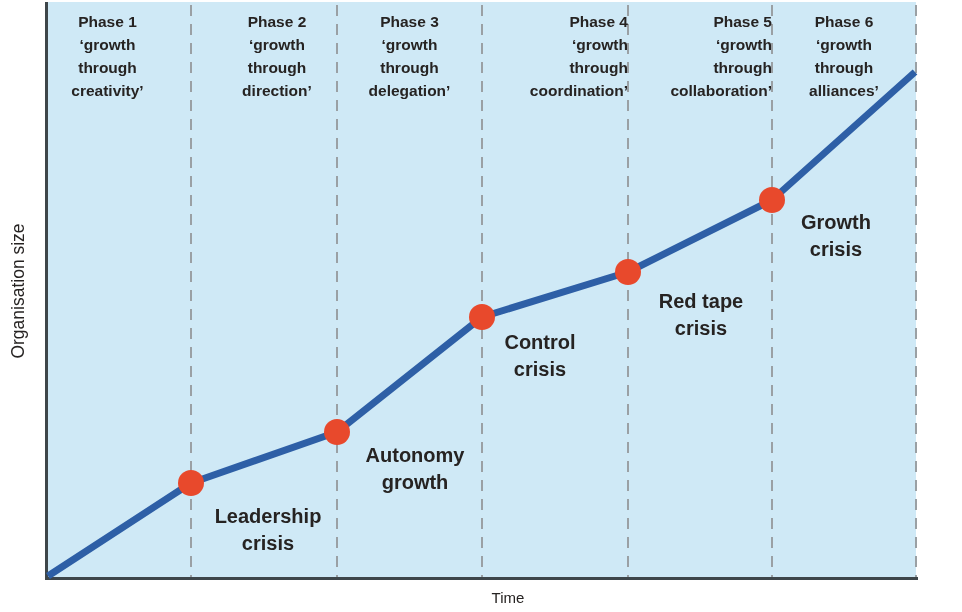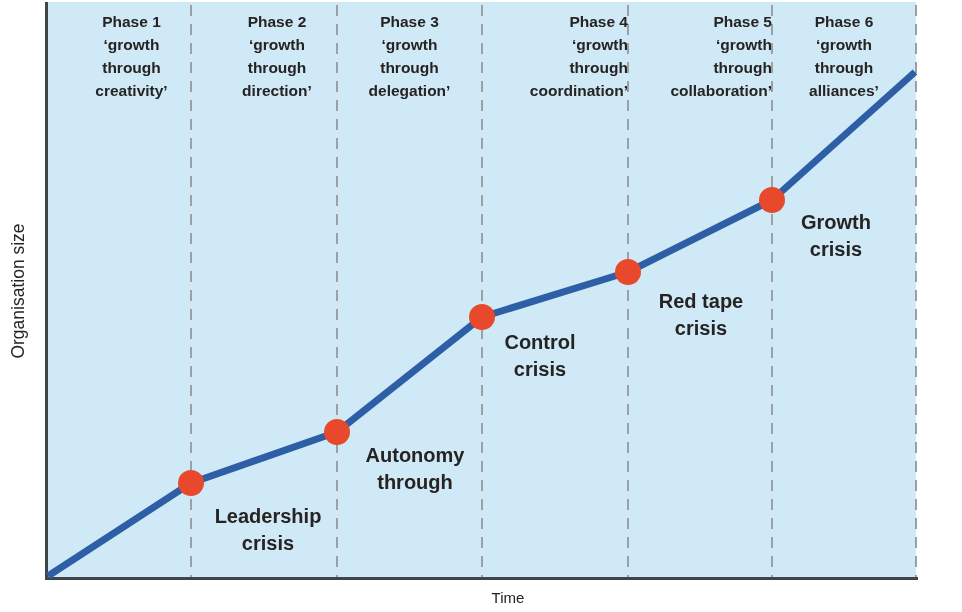--- a/index.html
+++ b/index.html
@@ -74,21 +74,21 @@
       <circle cx="337" cy="432" r="13" fill="#e8492c"></circle>
       <circle cx="482" cy="317" r="13" fill="#e8492c"></circle>
       <circle cx="628" cy="272" r="13" fill="#e8492c"></circle>
       <circle cx="772" cy="200" r="13" fill="#e8492c"></circle>
     </svg>
 
   <div class="y-axis-label">Organisation size</div>
 
   <div class="x-axis-label">Time</div>
 
-<div class="phase-header" style="left: 60px; width: 143px;">Phase 1
+<div class="phase-header" style="left: 36px; width: 143px;">Phase 1
 ‘growth
 through
 creativity’</div>
     <div class="phase-header" style="left: 204px; width: 146px;">Phase 2
 ‘growth
 through
 direction’</div>
     <div class="phase-header" style="left: 337px; width: 145px;">Phase 3
 ‘growth
 through
@@ -101,20 +101,20 @@
 ‘growth
 through
 collaboration’</div>
     <div class="phase-header" style="left: 772px; width: 144px;">Phase 6
 ‘growth
 through
 alliances’</div>
     <div class="crisis-label" style="left: 268px; top: 530px;">Leadership
 crisis</div>
     <div class="crisis-label" style="left: 415px; top: 469px;">Autonomy
-through</div>
+growth</div>
     <div class="crisis-label" style="left: 540px; top: 356px;">Control
 crisis</div>
     <div class="crisis-label" style="left: 701px; top: 315px;">Red tape
 crisis</div>
     <div class="crisis-label" style="left: 836px; top: 236px;">Growth
 crisis</div>
   </div>
 
 </body></html>

